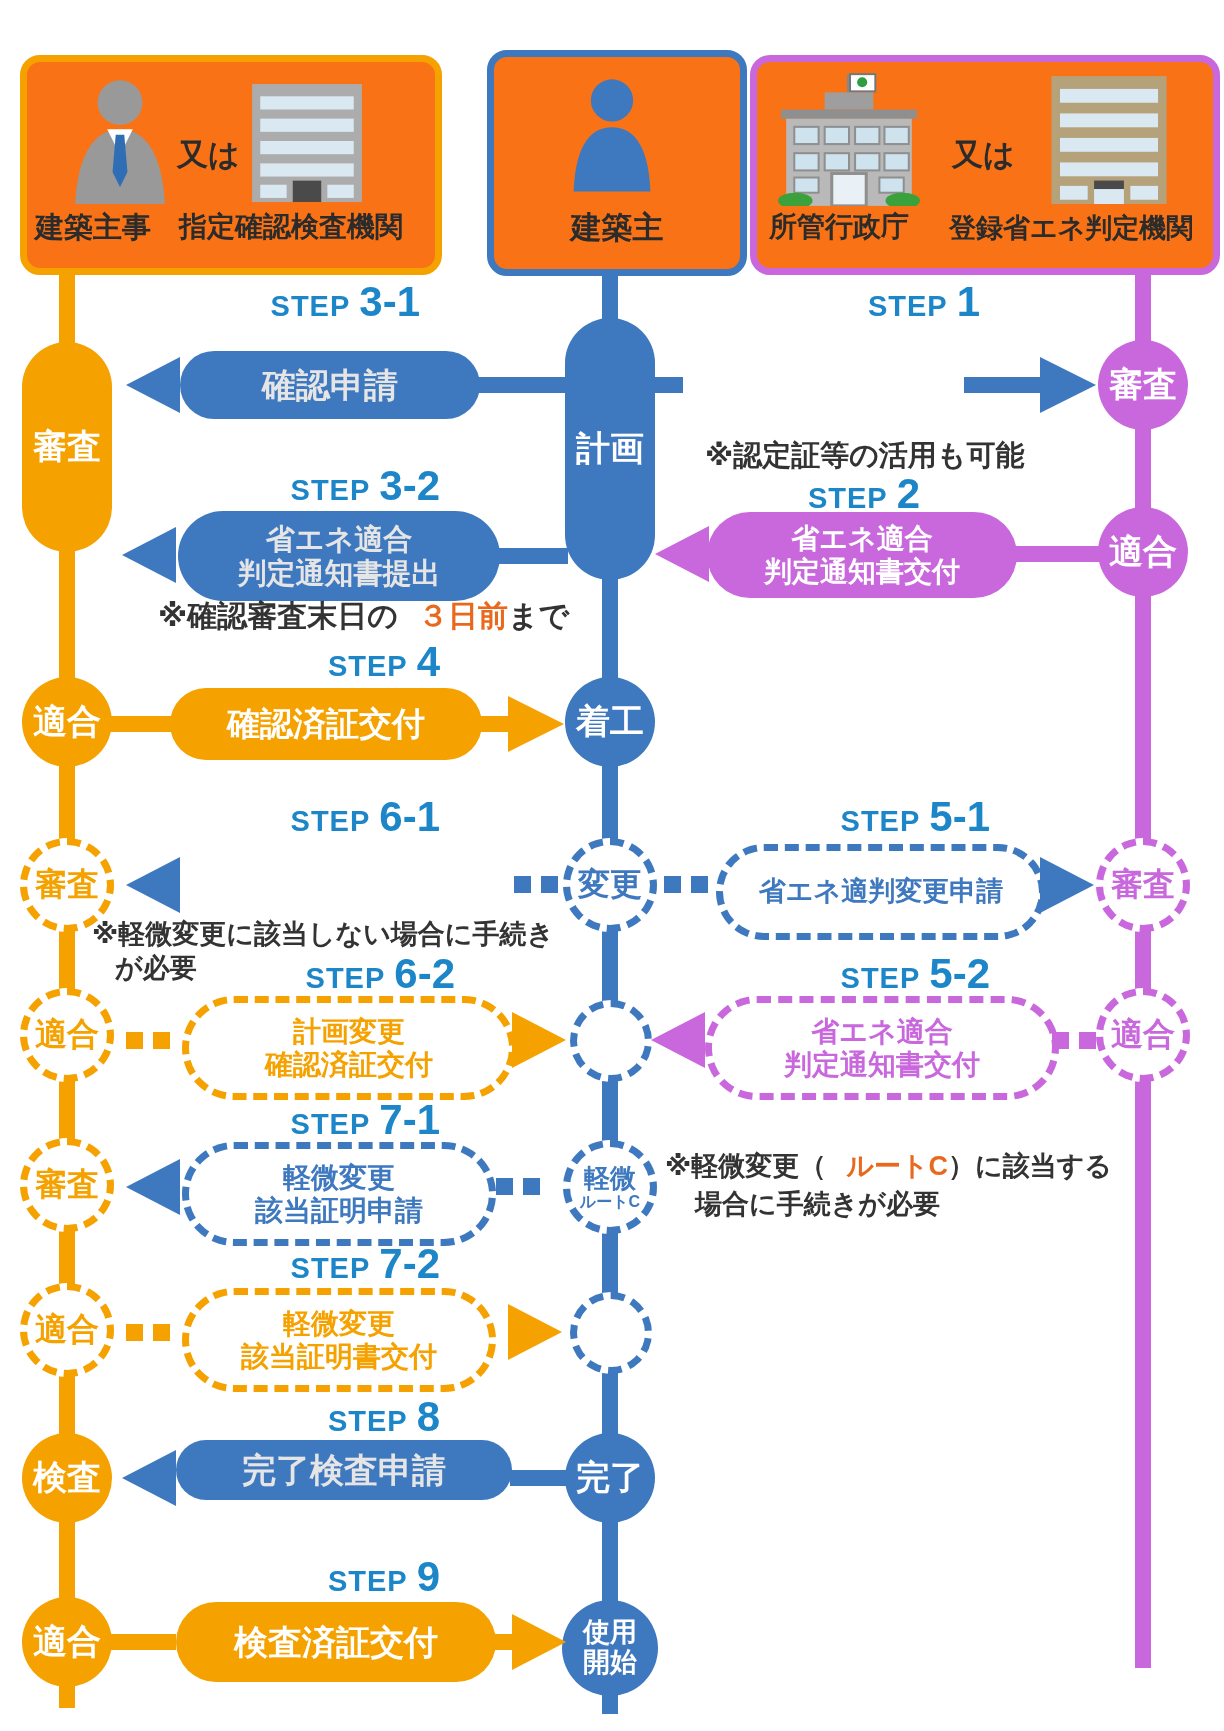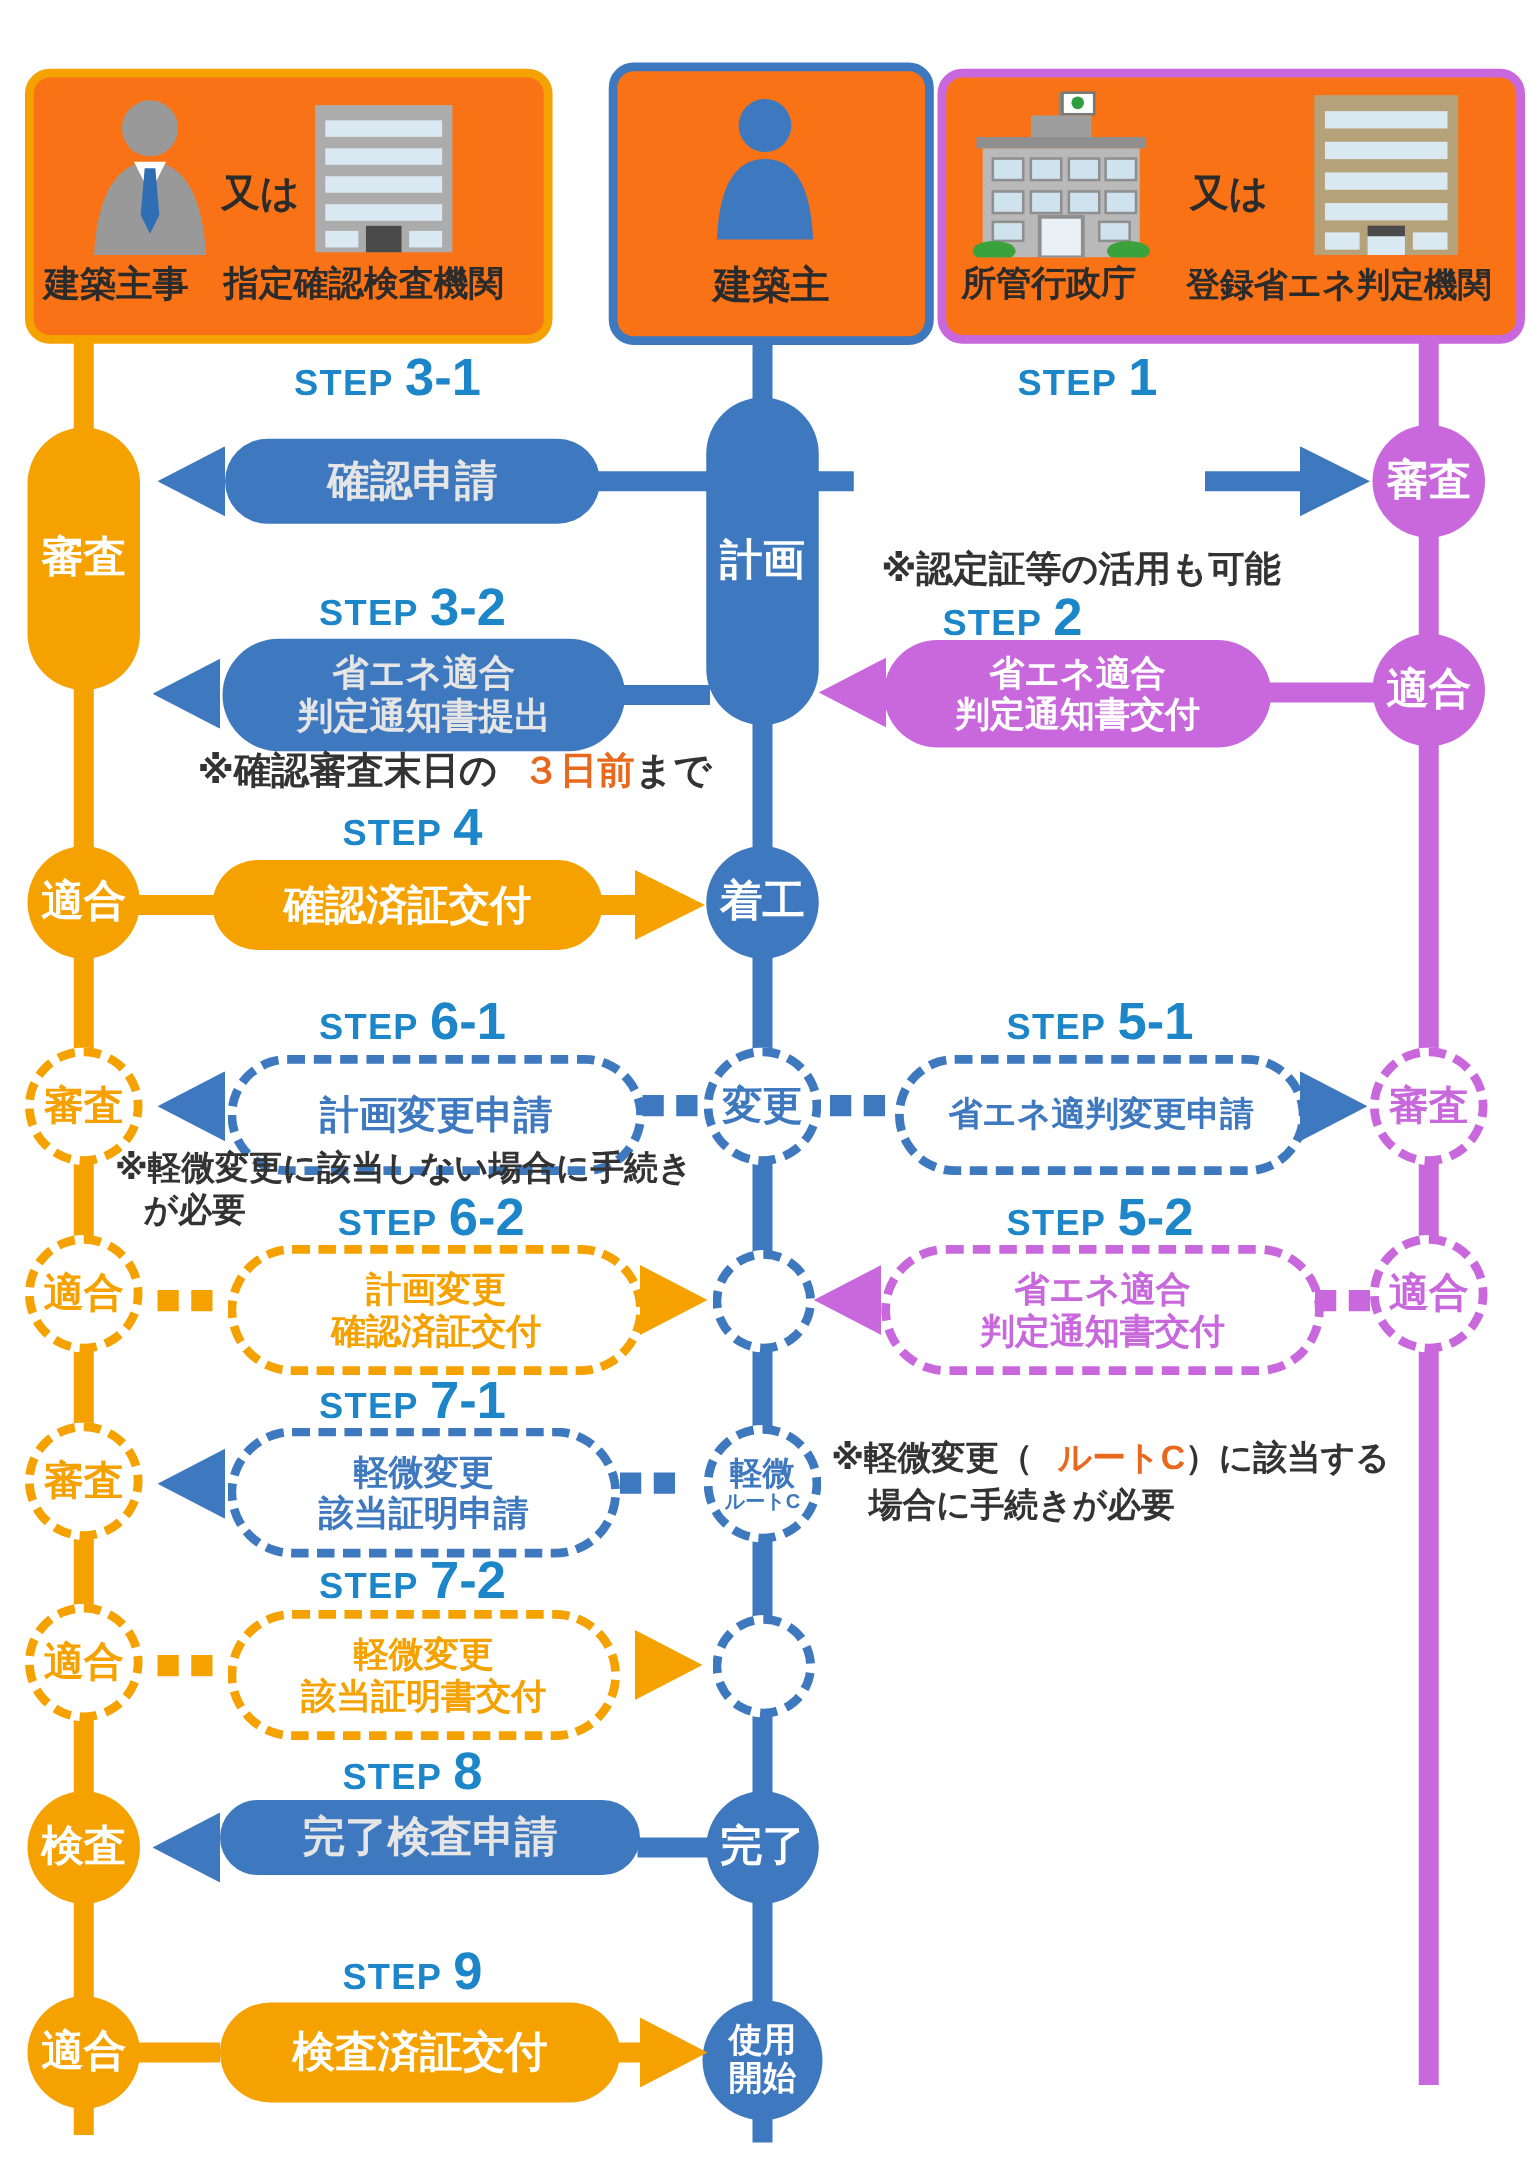--- a/index.html
+++ b/index.html
@@ -28,21 +28,21 @@
   .node.do{background:#fff;border:7px dashed #F5A200;color:#F5A200;}
   .node.db{background:#fff;border:7px dashed #3E78BE;color:#3E78BE;}
   .node.dp{background:#fff;border:7px dashed #C868DC;color:#C868DC;}
   .pill{position:absolute;border-radius:60px;display:flex;flex-direction:column;align-items:center;
         justify-content:center;text-align:center;line-height:1.18;white-space:nowrap;}
   .pill.sb{background:#3E78BE;color:#e5e5e5;} .pill.so{background:#F5A200;color:#fff;}
   .pill.sp{background:#C868DC;color:#fff;}
   .pill.db{background:#fff;border:7px dashed #3E78BE;color:#3E78BE;}
   .pill.do{background:#fff;border:7px dashed #F5A200;color:#F5A200;}
   .pill.dp{background:#fff;border:7px dashed #C868DC;color:#C868DC;}
-  .steplabel{position:absolute;display:flex;align-items:baseline;justify-content:center;gap:9px;
+  .steplabel{position:absolute;display:flex;align-items:baseline;justify-content:flex-end;gap:9px;
              color:#1C86C8;white-space:nowrap;}
   .steplabel .sw{font-size:29px;letter-spacing:1px;}
   .steplabel .sn{font-size:42px;}
   .note{position:absolute;color:#333;white-space:nowrap;}
   .hl{color:#E8691D;margin-left:20px;}
 </style>
 </head>
 <body>
 
 <div id="canvas">
@@ -243,23 +243,20 @@
       <span>確認済証交付</span>
     </div>
   <div class="hbar o" style="left:480px;top:716px;width:30px;"></div>
   <div class="tri right o" style="left:508px;top:696px;width:56px;height:56px;"></div>
 
   <div class="steplabel" style="left:220px;top:793px;width:220px;">
     <span class="sw">STEP</span>
       <span class="sn">6-1</span>
   </div>
   <div class="tri left b" style="left:126px;top:857px;width:54px;height:56px;"></div>
-  <div class="pill db" style="left:182px;top:844px;width:320px;height:82px;font-size:31px;">
-      <span>計画変更申請</span>
-    </div>
   <div class="sqdot b" style="left:514px;top:876px;"></div>
   <div class="sqdot b" style="left:541px;top:876px;"></div>
 
   <div class="steplabel" style="left:770px;top:793px;width:220px;">
     <span class="sw">STEP</span>
       <span class="sn">5-1</span>
   </div>
   <div class="sqdot b" style="left:664px;top:876px;"></div>
   <div class="sqdot b" style="left:691px;top:876px;"></div>
   <div class="pill db" style="left:716px;top:844px;width:316px;height:82px;font-size:27px;">

